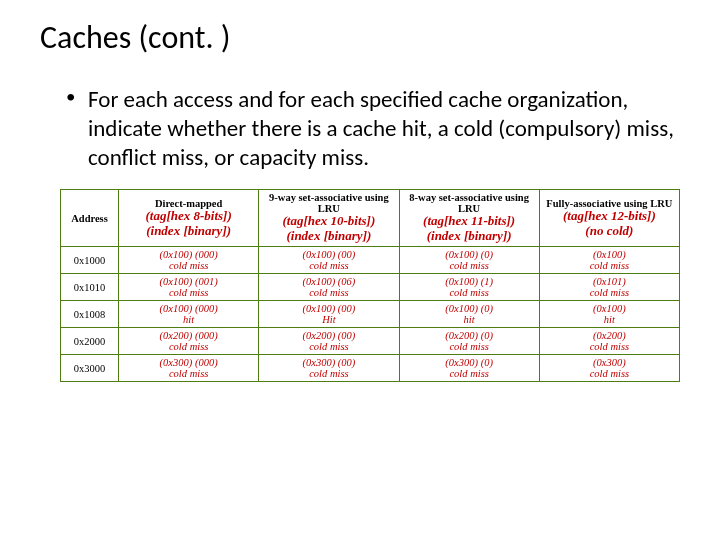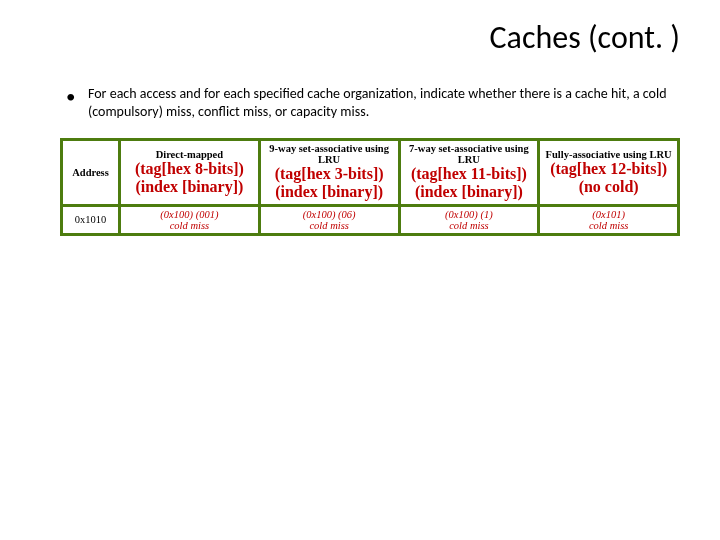--- a/index.html
+++ b/index.html
@@ -1,26 +1,26 @@
 <!DOCTYPE html>
 <html><head>
 <meta charset="utf-8">
 <style>
   html,body{margin:0;padding:0;width:720px;height:540px;background:#fff;font-family:Calibri,Arial,sans-serif;color:#000}
   .slide{padding:18px 40px 0 40px;box-sizing:border-box}
-  .title{font-size:32px;font-weight:400;text-align:right;margin:0 0 28px 0}
-  .bullet{font-size:14px;line-height:1.25;margin:0 4px 18px 0;padding-left:48px;position:relative}
+  .title{font-size:32px;font-weight:400;text-align:left;margin:0 0 28px 0}
+  .bullet{font-size:23px;line-height:1.25;margin:0 4px 18px 0;padding-left:48px;position:relative}
   .bullet::before{content:"\2022";position:absolute;left:26px;top:0;font-size:19px}
   .tbl-wrap{padding:0 40px 0 60px}
   table{border-collapse:collapse;width:100%;font-size:10.5px;font-family:"Times New Roman",Times,serif;font-style:italic;table-layout:fixed}
-  td,th{border:3px solid #4d7c0f;padding:2px 5px;text-align:center;vertical-align:middle;font-weight:normal}
+  td,th{border:1px solid #4d7c0f;padding:2px 5px;text-align:center;vertical-align:middle;font-weight:normal}
   th{font-weight:bold;font-style:normal;font-family:"Times New Roman",Times,serif}
   .hdr-top{font-style:normal;font-weight:bold}
   .red{color:#c00000}
-  .sub{font-size:16px;line-height:1.15}
+  .sub{font-style:italic;font-size:13px;line-height:1.15}
   col.c0{width:58px}
   col.cX{width:auto}
 </style>
 </head>
 <body>
 
 <div class="slide">
   <h1 class="title">Caches (cont. )</h1>
   <p class="bullet">For each access and for each specified cache organization, indicate whether there is a cache hit, a cold (compulsory) miss, conflict miss, or capacity miss.</p>
 </div>
@@ -39,50 +39,126 @@
     <th>
       <span>Address</span>
     </th>
     <th>
       <div class="hdr-top">Direct-mapped</div>
       <div class="sub red">(tag[hex 8-bits])</div>
       <div class="sub red">(index [binary])</div>
     </th>
     <th>
       <div class="hdr-top">9-way set-associative using LRU</div>
-      <div class="sub red">(tag[hex 3-bits])</div>
+      <div class="sub red">(tag[hex 10-bits])</div>
       <div class="sub red">(index [binary])</div>
     </th>
     <th>
-      <div class="hdr-top">7-way set-associative using LRU</div>
+      <div class="hdr-top">8-way set-associative using LRU</div>
       <div class="sub red">(tag[hex 11-bits])</div>
       <div class="sub red">(index [binary])</div>
     </th>
     <th>
       <div class="hdr-top">Fully-associative using LRU</div>
       <div class="sub red">(tag[hex 12-bits])</div>
       <div class="sub red">(no cold)</div>
     </th>
   </tr>
   </tbody>
       <tbody id="tbody">
+        <tr>
+          <td style="font-style: normal;">0x1000</td>
+          <td>
+            <div class="red">(0x100) (000)</div>
+            <div class="red">cold miss</div>
+          </td>
+          <td>
+            <div class="red">(0x100) (00)</div>
+            <div class="red">cold miss</div>
+          </td>
+          <td>
+            <div class="red">(0x100) (0)</div>
+            <div class="red">cold miss</div>
+          </td>
+          <td>
+            <div class="red">(0x100)</div>
+            <div class="red">cold miss</div>
+          </td>
+        </tr>
         <tr>
           <td style="font-style: normal; margin-top: 36px;">0x1010</td>
           <td>
             <div class="red">(0x100) (001)</div>
             <div class="red">cold miss</div>
           </td>
           <td>
             <div class="red">(0x100) (06)</div>
             <div class="red">cold miss</div>
           </td>
           <td>
             <div class="red">(0x100) (1)</div>
             <div class="red">cold miss</div>
           </td>
           <td>
             <div class="red">(0x101)</div>
             <div class="red">cold miss</div>
           </td>
         </tr>
+        <tr>
+          <td style="font-style: normal;">0x1008</td>
+          <td>
+            <div class="red">(0x100) (000)</div>
+            <div class="red">hit</div>
+          </td>
+          <td>
+            <div class="red">(0x100) (00)</div>
+            <div class="red">Hit</div>
+          </td>
+          <td>
+            <div class="red">(0x100) (0)</div>
+            <div class="red">hit</div>
+          </td>
+          <td>
+            <div class="red">(0x100)</div>
+            <div class="red">hit</div>
+          </td>
+        </tr>
+        <tr>
+          <td style="font-style: normal;">0x2000</td>
+          <td>
+            <div class="red">(0x200) (000)</div>
+            <div class="red">cold miss</div>
+          </td>
+          <td>
+            <div class="red">(0x200) (00)</div>
+            <div class="red">cold miss</div>
+          </td>
+          <td>
+            <div class="red">(0x200) (0)</div>
+            <div class="red">cold miss</div>
+          </td>
+          <td>
+            <div class="red">(0x200)</div>
+            <div class="red">cold miss</div>
+          </td>
+        </tr>
+        <tr>
+          <td style="font-style: normal;">0x3000</td>
+          <td>
+            <div class="red">(0x300) (000)</div>
+            <div class="red">cold miss</div>
+          </td>
+          <td>
+            <div class="red">(0x300) (00)</div>
+            <div class="red">cold miss</div>
+          </td>
+          <td>
+            <div class="red">(0x300) (0)</div>
+            <div class="red">cold miss</div>
+          </td>
+          <td>
+            <div class="red">(0x300)</div>
+            <div class="red">cold miss</div>
+          </td>
+        </tr>
       </tbody>
 </table>
 </div>
 
 </body></html>

